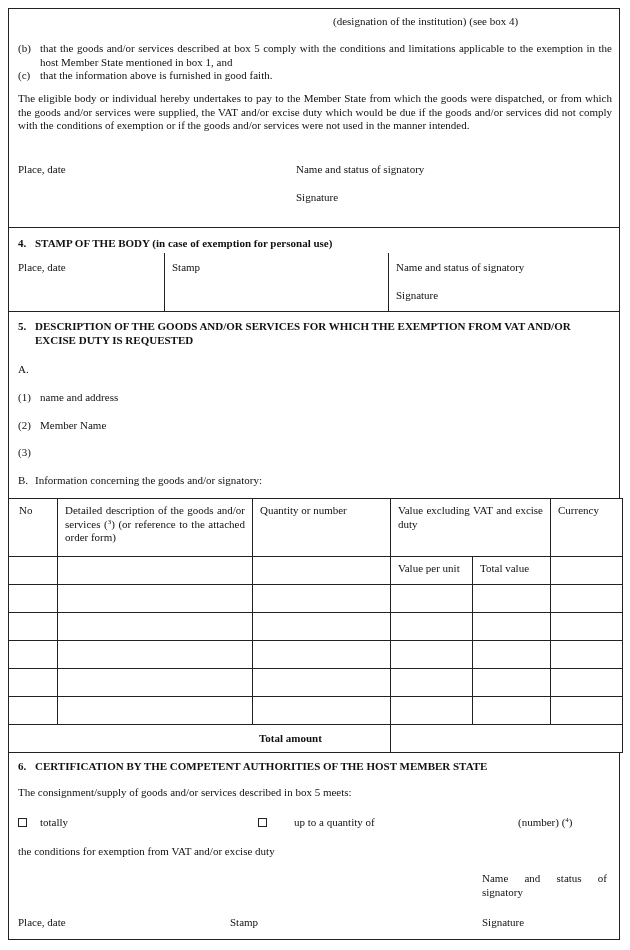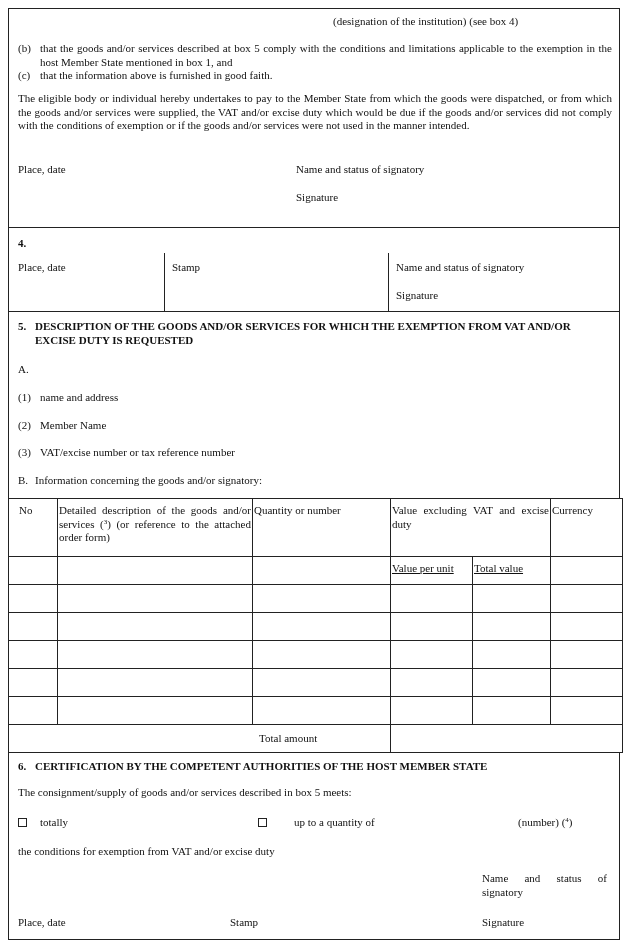--- a/index.html
+++ b/index.html
@@ -23,21 +23,21 @@
   .bold { font-weight:bold; }
   sup.fn { font-size:7px; line-height:0; vertical-align:4px; }
   .checkbox {
     display:inline-block; width:7px; height:7px;
     border:1px solid #222; background:#fff; vertical-align:middle;
   }
   table.goods {
     border-collapse:collapse; table-layout:fixed; width:614px; background:#fff;
   }
   table.goods td {
-    border:1px solid #222; vertical-align:top; padding:5px 1px;
+    border:1px solid #222; vertical-align:top; padding:5px 7px;
     box-sizing:border-box; overflow:hidden;
   }
   table.goods td.empty { padding:0; }
   td.total-cell { padding:7px 4px 0 250px !important; }
   .ns-block { width:125px; text-align:justify; }
 </style>
 </head>
 <body>
 
 <div class="sheet">
@@ -59,20 +59,21 @@
   <div class="abs just" style="left:18px; top:92px; width:594px;">The eligible body or individual hereby undertakes to pay to the Member State from which the goods were dispatched, or from which the goods and/or services were supplied, the VAT and/or excise duty which would be due if the goods and/or services did not comply with the conditions of exemption or if the goods and/or services were not used in the manner intended.</div>
 
   <div class="abs" style="left:18px; top:163px;">Place, date</div>
   <div class="abs" style="left:296px; top:163px;">Name and status of signatory</div>
   <div class="abs" style="left:296px; top:191px;">Signature</div>
 
   <div class="divider" style="top:227px;"></div>
 
   <div class="abs hang bold" style="left:18px; top:237px; width:594px;">
     <div class="lbl" style="width:17px;">4.</div>
+    <div>STAMP OF THE BODY (in case of exemption for personal use)</div>
   </div>
 
   <div class="vline" style="left:164px; top:253px; height:58px;"></div>
   <div class="vline" style="left:388px; top:253px; height:58px;"></div>
 
   <div class="abs" style="left:18px; top:261px;">Place, date</div>
   <div class="abs" style="left:172px; top:261px;">Stamp</div>
   <div class="abs" style="left:396px; top:261px;">Name and status of signatory</div>
   <div class="abs" style="left:396px; top:289px;">Signature</div>
 
@@ -90,21 +91,20 @@
   <div class="abs hang" style="left:18px; top:391px; width:594px;">
     <div class="lbl" style="width:22px;">(1)</div>
     <div>name and address</div>
   </div>
   <div class="abs hang" style="left:18px; top:419px; width:594px;">
     <div class="lbl" style="width:22px;">(2)</div>
     <div>Member Name</div>
   </div>
   <div class="abs hang" style="left:18px; top:446px; width:594px;">
     <div class="lbl" style="width:22px;">(3)</div>
-    <div>VAT/excise number or tax reference number</div>
   </div>
 
   <div class="abs hang" style="left:18px; top:474px; width:594px;">
     <div class="lbl" style="width:17px;">B.</div>
     <div>Information concerning the goods and/or signatory:</div>
   </div>
 
   <div class="abs" style="left:8px; top:498px;">
     <table class="goods">
       <colgroup>
@@ -116,21 +116,21 @@
           <col style="width:72px;">
       </colgroup>
       <tbody>
           <tr style="height:58px;">
         <td style="padding-left:10px;">No</td>
         <td class="just"><span>Detailed description of the goods and/or services (</span><sup class="fn">3</sup><span>) (or reference to the attached order form)</span></td>
         <td>Quantity or number</td>
         <td class="just" colspan="2">Value excluding VAT and excise duty</td>
         <td>Currency</td>
       </tr>
-      <tr style="height:28px;text-decoration:underline;">
+      <tr style="height:28px;">
         <td class="empty"></td>
         <td class="empty"></td>
         <td class="empty"></td>
         <td>Value per unit</td>
         <td>Total value</td>
         <td class="empty"></td>
       </tr>
       <tr style="height:28px;">
         <td class="empty"></td>
             <td class="empty"></td>
@@ -164,21 +164,21 @@
             <td class="empty"></td>
       </tr>
       <tr style="height:28px;">
         <td class="empty"></td>
             <td class="empty"></td>
             <td class="empty"></td>
             <td class="empty"></td>
             <td class="empty"></td>
             <td class="empty"></td>
       </tr>
-      <tr style="height:28px;">
+      <tr style="height:28px;font-weight:bold;">
         <td class="total-cell" colspan="3">Total amount</td>
         <td class="empty" colspan="3"></td>
       </tr>
     </tbody>
       </table>
   </div>
 
   <div class="abs hang bold" style="left:18px; top:760px; width:594px;">
     <div class="lbl" style="width:17px;">6.</div>
     <div>CERTIFICATION BY THE COMPETENT AUTHORITIES OF THE HOST MEMBER STATE</div>

